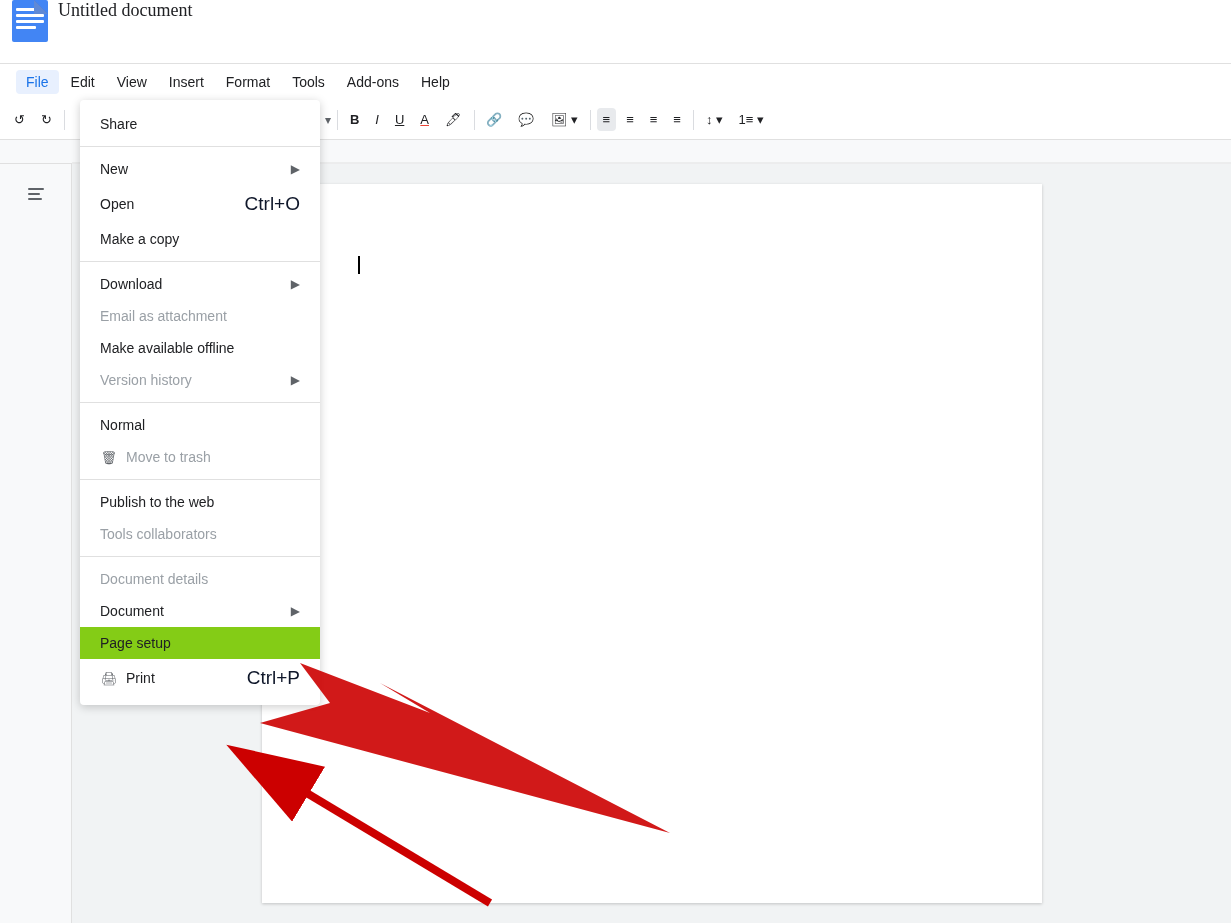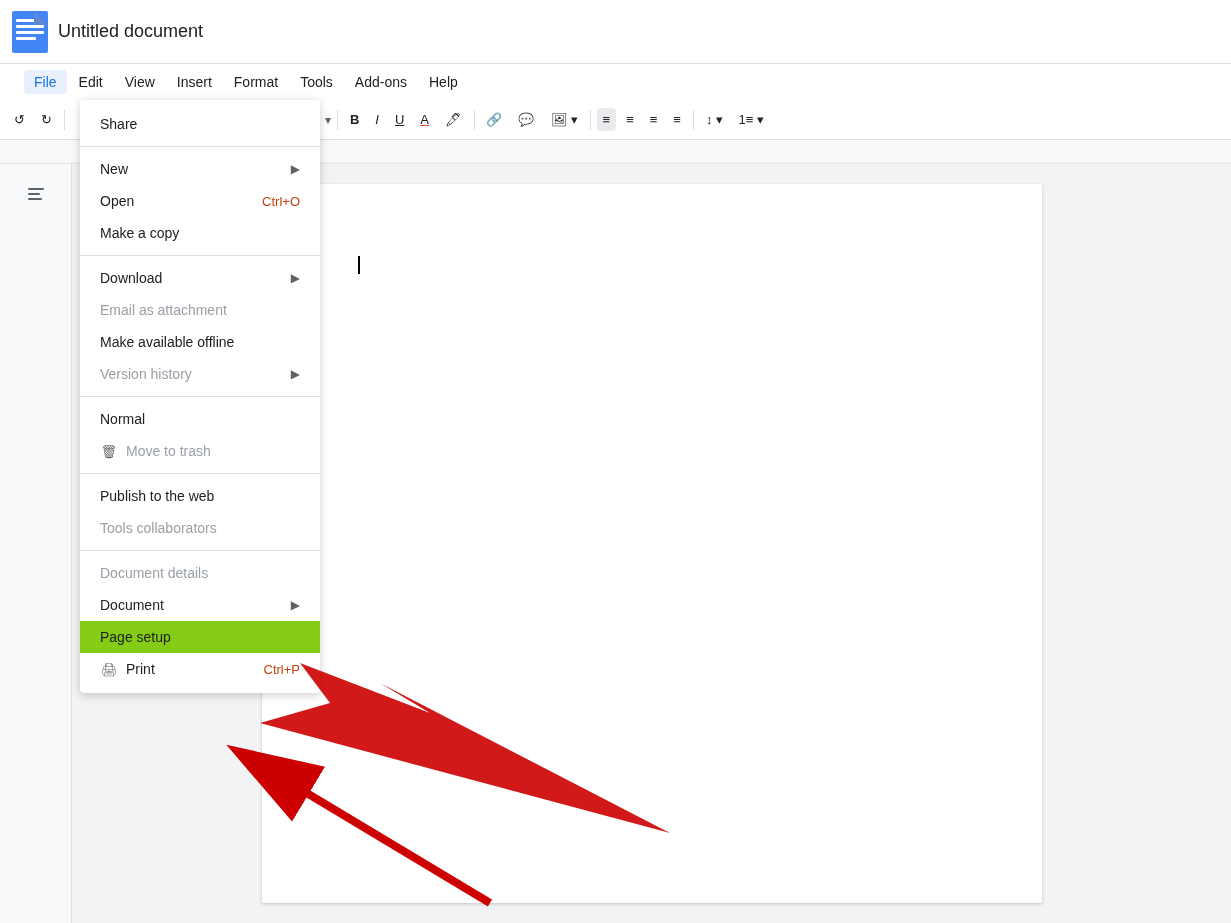--- a/index.html
+++ b/index.html
@@ -3,24 +3,25 @@
   <meta charset="utf-8">
   <style>
     * { margin: 0; padding: 0; box-sizing: border-box; }
     body { font-family: Arial, sans-serif; background: #f1f3f4; width: 1231px; height: 923px; overflow: hidden; position: relative; }
 
     
     #title-bar {
       background: #fff;
       height: 64px;
       display: flex;
-      align-items: center;
+      align-items: flex-start;
       padding: 0 12px;
       gap: 10px;
       border-bottom: 1px solid #e0e0e0;
+      font-family: Liberation Serif, serif;
     }
     #doc-icon {
       width: 36px;
       height: 42px;
     }
     #title-area {
       display: flex;
       flex-direction: column;
     }
     #doc-title {
@@ -28,21 +29,21 @@
       color: #202124;
       font-weight: 400;
     }
 
     
     #menu-bar {
       background: #fff;
       height: 36px;
       display: flex;
       align-items: center;
-      padding: 0 24px;
+      padding: 0 16px;
       gap: 2px;
     }
     .menu-item {
       padding: 4px 10px;
       font-size: 14px;
       color: #202124;
       cursor: pointer;
       border-radius: 4px;
       user-select: none;
     }
@@ -176,22 +177,22 @@
     .dropdown-item.disabled {
       color: #9aa0a6;
       cursor: default;
     }
     .dropdown-divider {
       height: 1px;
       background: #e0e0e0;
       margin: 6px 0;
     }
     .dropdown-item .shortcut {
-      color: #c2410c;
-      font-size: 13px;
+      color: #0f172a;
+      font-size: 19px;
     }
     .dropdown-item .arrow {
       color: #5f6368;
       font-size: 12px;
     }
     .dropdown-item-with-icon {
       display: flex;
       align-items: center;
       gap: 8px;
     }

